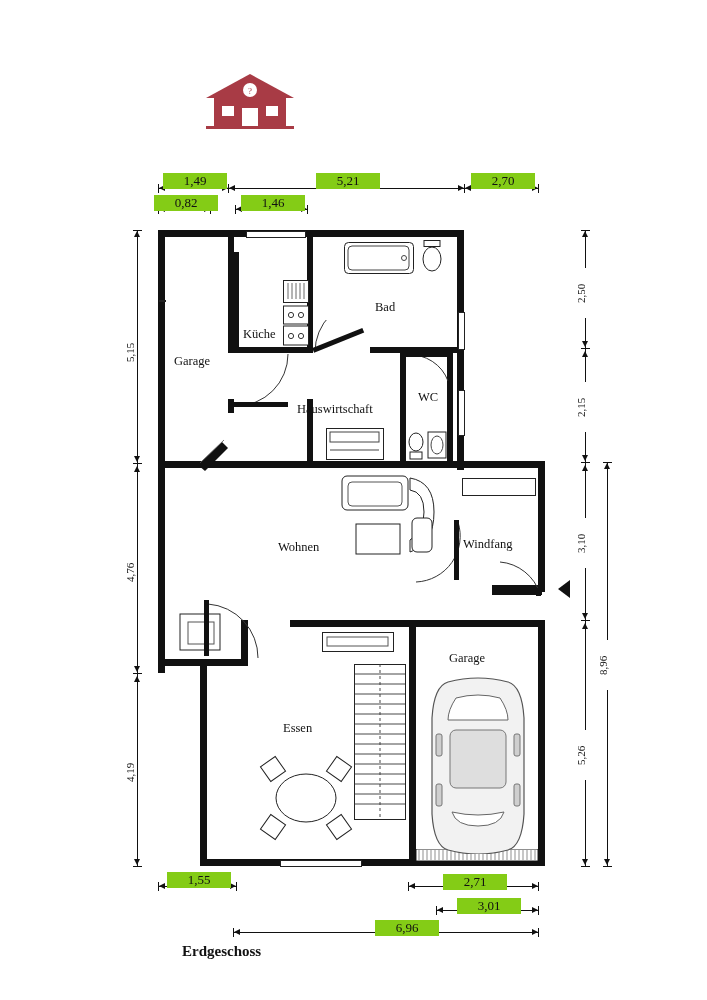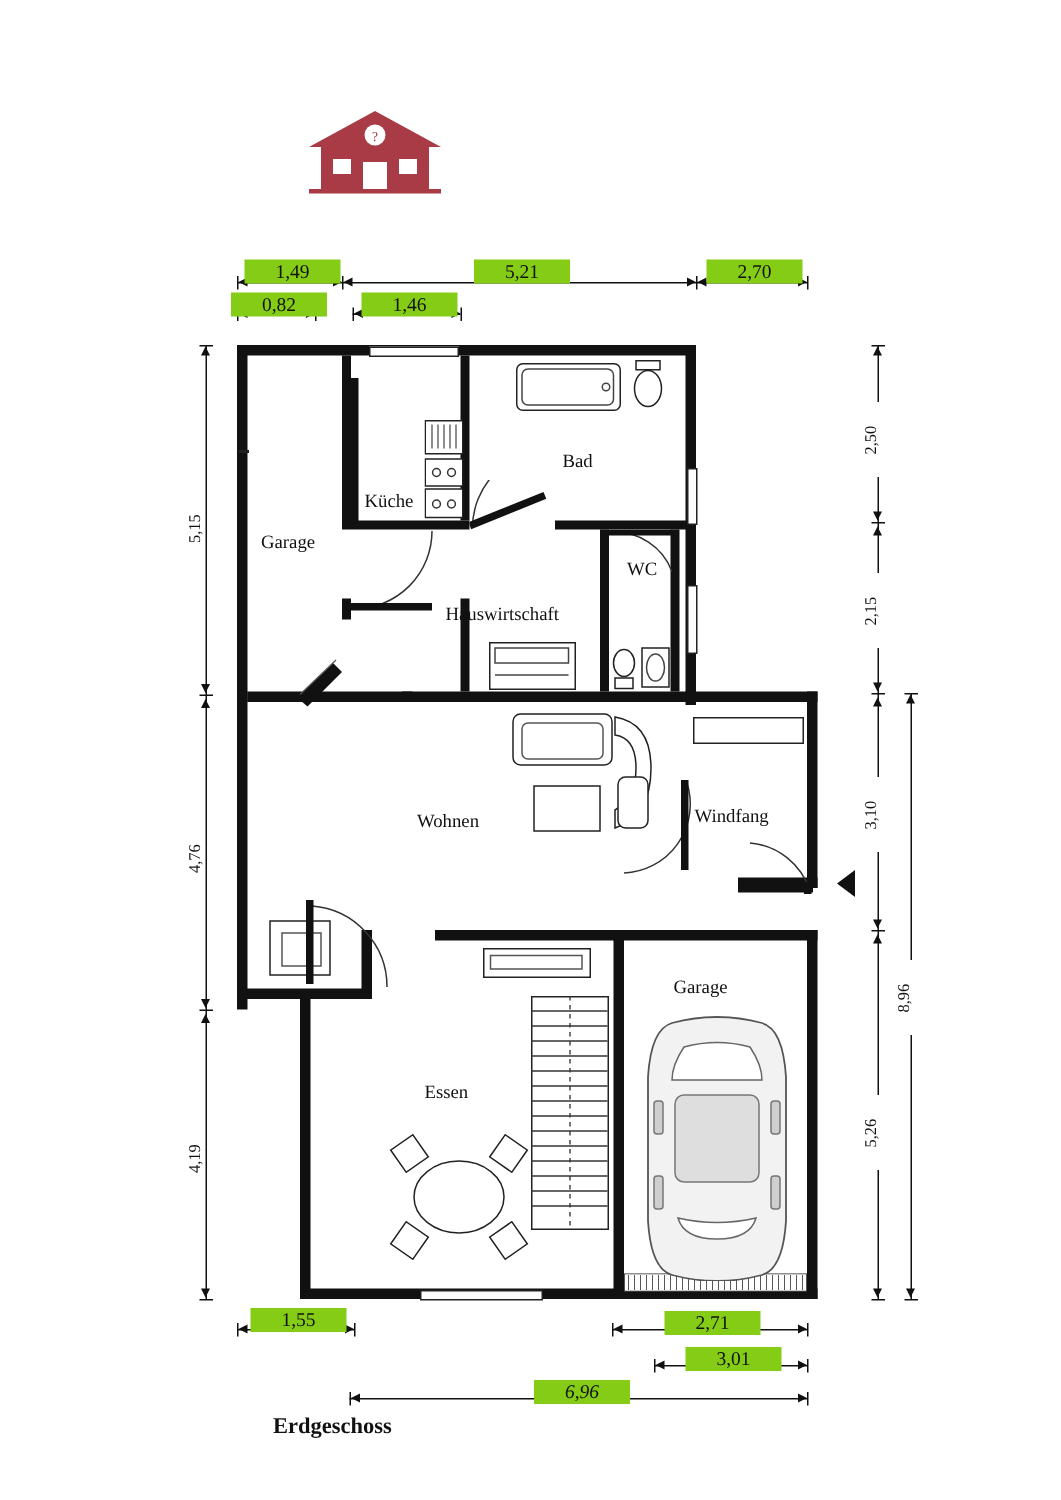--- a/index.html
+++ b/index.html
@@ -142,21 +142,21 @@
   <div class="tick-v" style="left:538px;top:906px;"></div>
   <div class="ar ar-l" style="left:437px;top:907px;"></div>
   <div class="ar ar-r" style="left:532px;top:907px;"></div>
   <div class="dlabel-h" style="left:457px;top:898px;width:60px;">3,01</div>
 
   <div class="dimline-h" style="left:233px;top:932px;width:305px;"></div>
   <div class="tick-v" style="left:233px;top:928px;"></div>
   <div class="tick-v" style="left:538px;top:928px;"></div>
   <div class="ar ar-l" style="left:234px;top:929px;"></div>
   <div class="ar ar-r" style="left:532px;top:929px;"></div>
-  <div class="dlabel-h" style="left:356px;top:920px;width:60px;font-style:italic;">6,96</div>
+  <div class="dlabel-h" style="left:375px;top:920px;width:60px;">6,96</div>
 
   <div class="w" style="left:158px;top:230px;width:306px;height:7px;"></div>
 
   <div class="w" style="left:158px;top:230px;width:7px;height:238px;"></div>
 
   <div class="w" style="left:457px;top:230px;width:7px;height:240px;"></div>
 
   <div class="w" style="left:165px;top:461px;width:110px;height:7px;"></div>
 
   <div class="w" style="left:268px;top:461px;width:196px;height:7px;"></div>
@@ -380,21 +380,21 @@
     <rect x="0" y="0" width="5" height="56" fill="#111"></rect>
   </svg>
 
   <svg style="position:absolute;left:556px;top:578px;width:20px;height:22px;">
     <polygon points="14,2 14,20 2,11" fill="#111"></polygon>
   </svg>
 
   <div class="room" style="left:174px;top:354px;">Garage</div>
   <div class="room" style="left:243px;top:327px;">Küche</div>
   <div class="room" style="left:375px;top:300px;">Bad</div>
-  <div class="room" style="left:418px;top:372px;text-align:center;">WC</div>
+  <div class="room" style="left:418px;top:390px;text-align:center;">WC</div>
   <div class="room" style="left:297px;top:402px;">Hauswirtschaft</div>
   <div class="room" style="left:278px;top:540px;">Wohnen</div>
   <div class="room" style="left:463px;top:537px;">Windfang</div>
   <div class="room" style="left:283px;top:721px;">Essen</div>
   <div class="room" style="left:449px;top:651px;">Garage</div>
 
   <div class="caption" style="left:182px;top:943px;font-weight:bold;">Erdgeschoss</div>
 
 </div>
 

